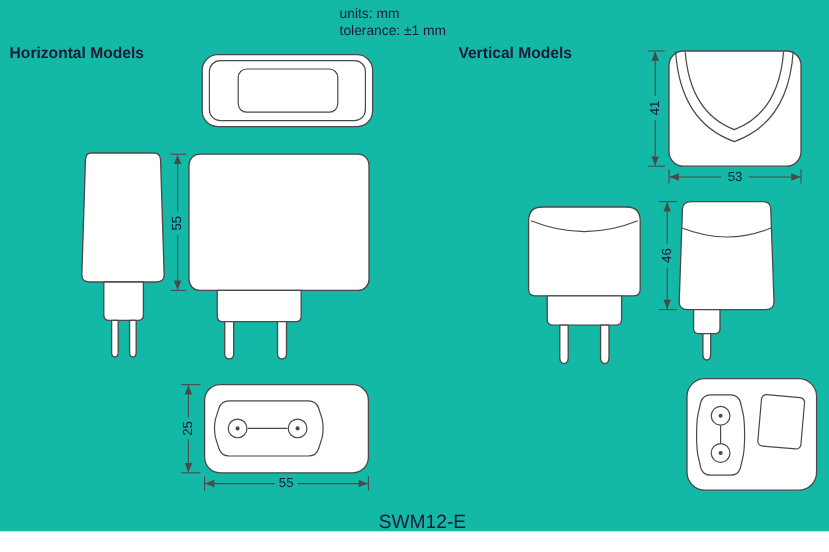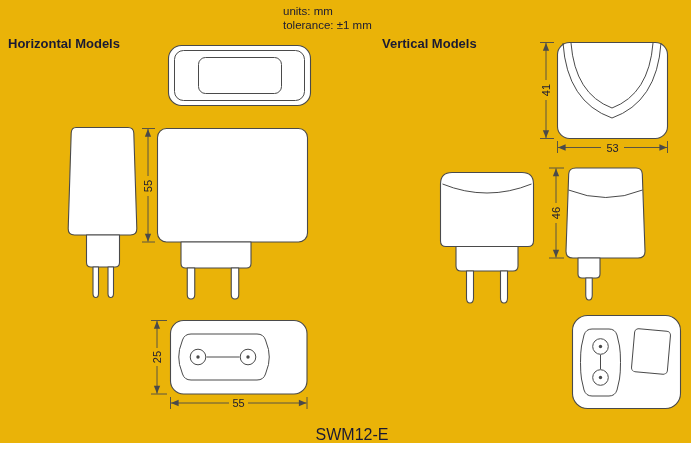--- a/index.html
+++ b/index.html
@@ -1,16 +1,16 @@
 <!DOCTYPE html>
 <html><head>
 <meta charset="utf-8">
 <style>
   html,body{margin:0;padding:0;background:#ffffff;}
-  .canvas{position:relative;width:691px;height:443px;background:#eab308;overflow:hidden;
+  .canvas{position:relative;width:691px;height:443px;background:#14b8a6;overflow:hidden;
           font-family:"Liberation Sans",sans-serif;}
   svg{display:block;}
   .outline{fill:#ffffff;stroke:#4a4a4a;stroke-width:1.1;stroke-linejoin:round;}
   .detail{fill:none;stroke:#4a4a4a;stroke-width:1;stroke-linejoin:round;}
   .dim{stroke:#4a4a4a;stroke-width:0.9;fill:none;}
   .dot{fill:#4a4a4a;stroke:none;}
   .dimtext{font-family:"Liberation Sans",sans-serif;font-size:11px;fill:#1a1a33;}
   .note{font-family:"Liberation Sans",sans-serif;font-size:11.5px;fill:#1a1a33;}
   .title{font-family:"Liberation Sans",sans-serif;font-size:13px;font-weight:bold;fill:#1a1a33;}
   .model{font-family:"Liberation Sans",sans-serif;font-size:16px;fill:#1a1a33;}

